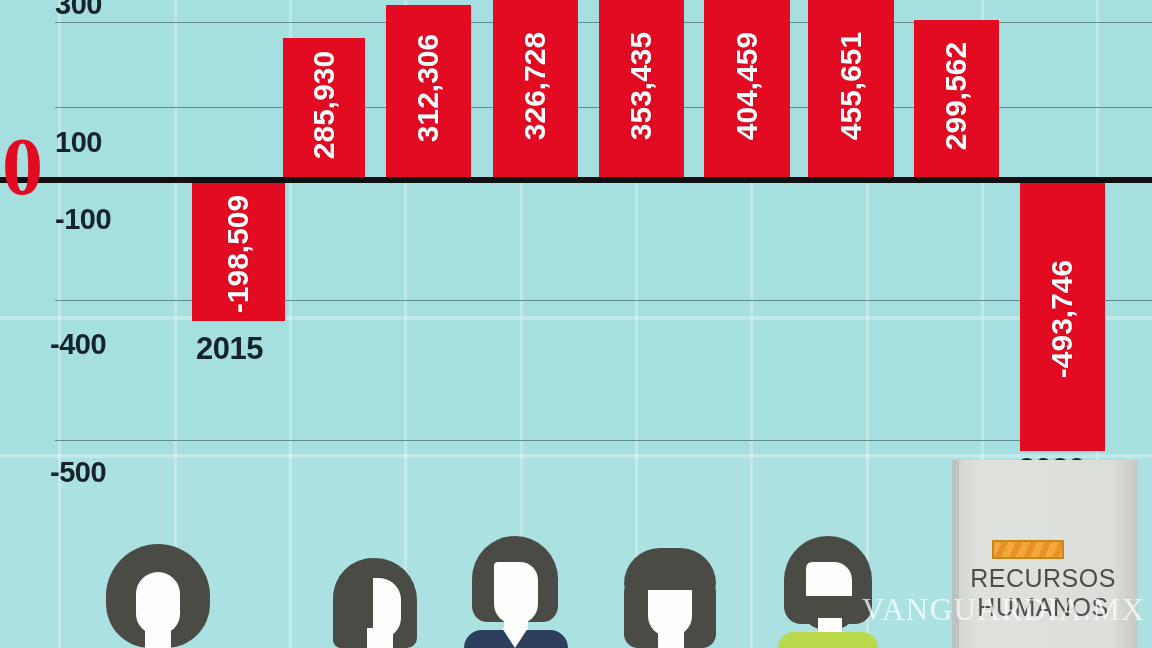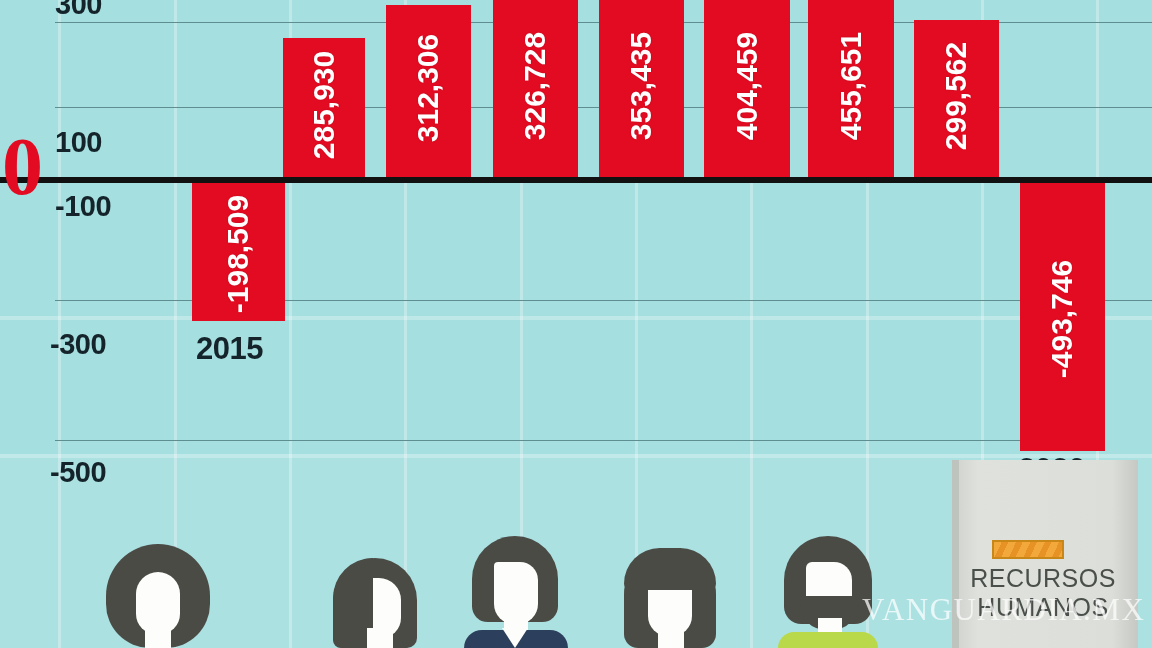--- a/index.html
+++ b/index.html
@@ -179,22 +179,22 @@
 
   <div class="gridline" style="top:22px;"></div>
   <div class="gridline" style="top:107px;"></div>
   <div class="gridline" style="top:300px;"></div>
   <div class="gridline short" style="top:440px;"></div>
 
   <div class="zeroline" style="top:177px;"></div>
 
   <div class="ytick" style="left:55px; top:-12px;">300</div>
   <div class="ytick" style="left:55px; top:126px;">100</div>
-  <div class="ytick" style="left:55px; top:190px;">-100</div>
-  <div class="ytick" style="left:50px; top:328px;">-300</div>
+  <div class="ytick" style="left:55px; top:203px;">-100</div>
+  <div class="ytick" style="left:50px; top:328px;">-400</div>
   <div class="ytick" style="left:50px; top:456px;text-align:right;">-500</div>
 
   <div class="zero-big">0</div>
 
   <div class="bar negative" style="left:192px; top:183px; width:93px; height:138px;">
     <span class="bar-label">-198,509</span>
   </div>
 
   <div class="bar positive" style="left:283px; top:38px; width:82px; height:139px;">
     <span class="bar-label">285,930</span>

